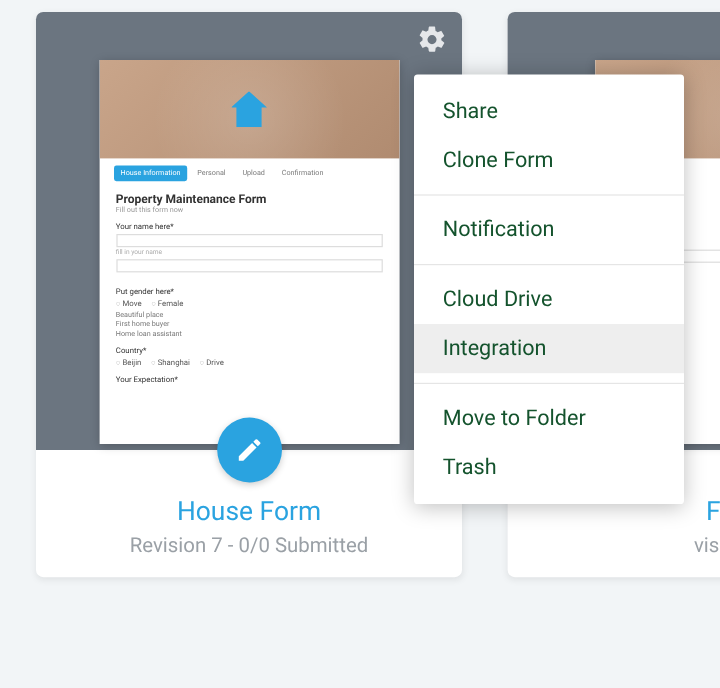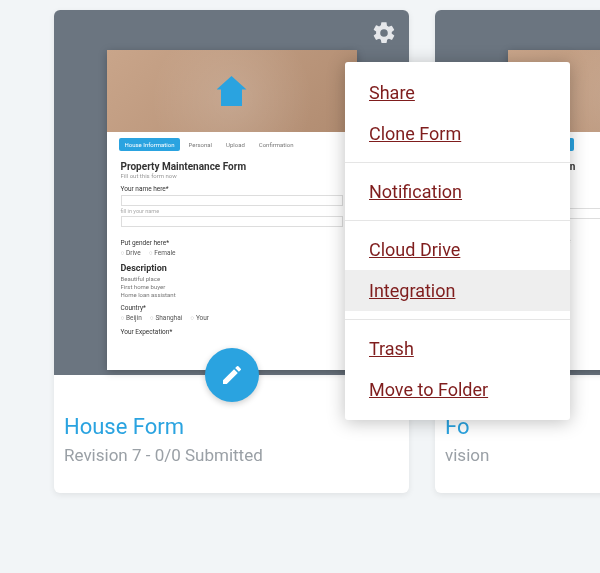--- a/index.html
+++ b/index.html
@@ -6,21 +6,21 @@
   body {
     background: #f2f5f7;
     font-family: -apple-system, BlinkMacSystemFont, "Segoe UI", Roboto, Helvetica, Arial, sans-serif;
     width: 600px;
     height: 573px;
     overflow: hidden;
     position: relative;
     color: #333;
   }
 
-  .cards-row { display: flex; gap: 26px; padding: 10px 30px; margin-left: 24px; }
+  .cards-row { display: flex; gap: 38px; padding: 10px 30px; }
 
   
   .card {
     width: 355px;
     background: #fff;
     border-radius: 6px;
     box-shadow: 0 2px 6px rgba(0,0,0,0.08);
     flex-shrink: 0;
     position: relative;
   }
@@ -79,22 +79,22 @@
   .thumb-label { font-size:6.5px; font-weight:400; color:#333; margin-top:6px;}
   .thumb-input { height:11px; border:1px solid #ddd; margin-top:2px; background:#fff;}
   .thumb-hint { font-size:5.5px; color:#aaa; margin-top:2px;}
   .thumb-radio-row { display:flex; gap:8px; font-size:6.5px; color:#555; margin-top:2px;}
   .thumb-radio-row span::before{content:"○ "; color:#bbb;}
   .thumb-section { font-size:9px; font-weight:700; color:#333; margin-top:6px;}
   .thumb-lines { font-size:6px; color:#777; line-height:1.3; margin-top:2px;}
 
   
   .card-bottom {
-    text-align:left;
-    padding: 0 10px 28px 10px;
+    text-align:center;
+    padding: 0 10px 16px 10px;
   }
   .edit-badge {
     width:54px;height:54px;border-radius:50%;
     background:#2aa3e0;
     margin:-27px auto 12px auto;
     display:flex;align-items:center;justify-content:center;
     box-shadow:0 2px 6px rgba(0,0,0,0.2);
     position:relative;
   }
   .edit-badge svg{ width:24px;height:24px;fill:#fff;}
@@ -120,23 +120,22 @@
     width:225px;
     background:#fff;
     border-radius:3px;
     box-shadow:0 2px 18px rgba(0,0,0,0.25);
     padding:10px 0;
     z-index:20;
   }
   .menu-item {
     padding:10px 24px;
     font-size:18px;
-    color:#7f1d1d;
+    color:#14532d;
     cursor:pointer;
-    text-decoration:underline;
   }
   .menu-item.hover { background:#eeeeee; }
   .menu-sep { height:1px; background:#e5e5e5; margin:8px 0; }
 </style>
 </head>
 <body>
 
 <div class="cards-row">
 
   <div class="card">
@@ -159,32 +158,31 @@
         </div>
         <div class="thumb-body">
           <div class="thumb-title">Property Maintenance Form</div>
           <div class="thumb-sub">Fill out this form now</div>
           <div class="thumb-label">Your name here*</div>
           <div class="thumb-input"></div>
           <div class="thumb-hint">fill in your name</div>
           <div class="thumb-input"></div>
           <div class="thumb-label" style="margin-top:12px">Put gender here*</div>
           <div class="thumb-radio-row">
-            <span>Drive</span>
+            <span>Move</span>
             <span>Female</span>
           </div>
-          <div class="thumb-section">Description</div>
           <div class="thumb-lines" style="white-space:pre-line">Beautiful place
 First home buyer
 Home loan assistant</div>
           <div class="thumb-label">Country*</div>
           <div class="thumb-radio-row">
             <span>Beijin</span>
             <span>Shanghai</span>
-            <span>Your</span>
+            <span>Drive</span>
           </div>
           <div class="thumb-label">Your Expectation*</div>
         </div>
       </div>
     </div>
 
     <div class="card-bottom">
       <div class="edit-badge">
         <svg viewBox="0 0 24 24">
             <path d="M3 17.25V21h3.75L17.81 9.94l-3.75-3.75L3 17.25zM20.71 7.04a1 1 0 0 0 0-1.41l-2.34-2.34a1 1 0 0 0-1.41 0l-1.83 1.83 3.75 3.75 1.83-1.83z"></path>
@@ -233,15 +231,15 @@
 
 <div class="menu">
   <div class="menu-item">Share</div>
   <div class="menu-item">Clone Form</div>
   <div class="menu-sep"></div>
   <div class="menu-item">Notification</div>
   <div class="menu-sep"></div>
   <div class="menu-item">Cloud Drive</div>
   <div class="menu-item hover">Integration</div>
   <div class="menu-sep"></div>
+  <div class="menu-item">Move to Folder</div>
   <div class="menu-item">Trash</div>
-  <div class="menu-item">Move to Folder</div>
 </div>
 
 </body></html>

